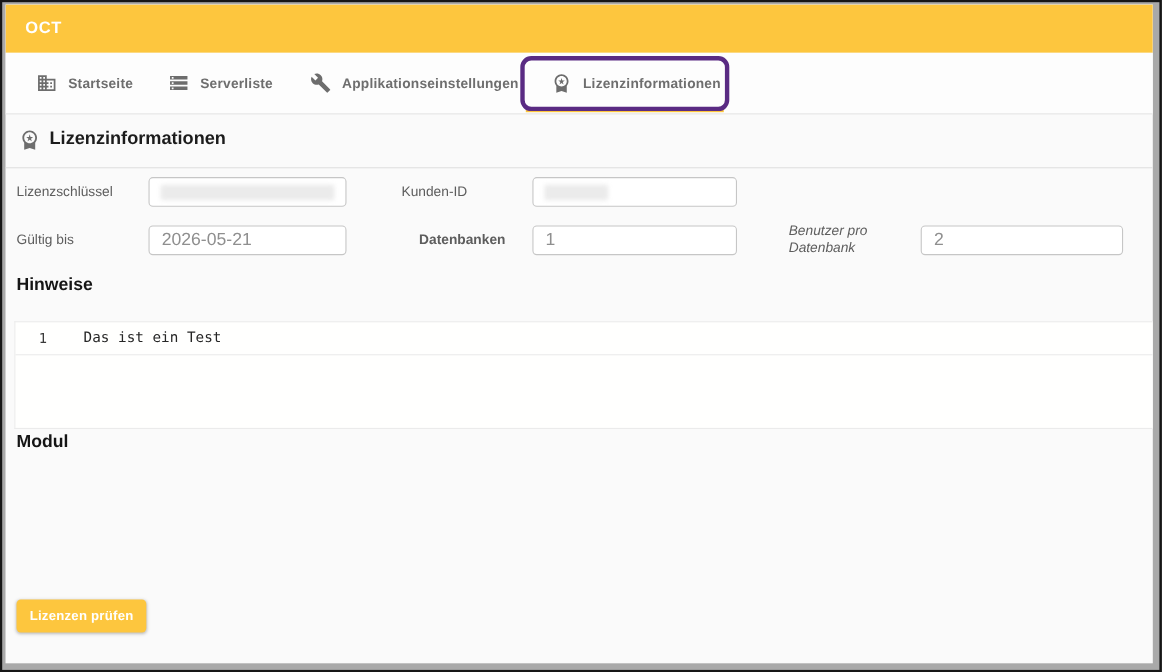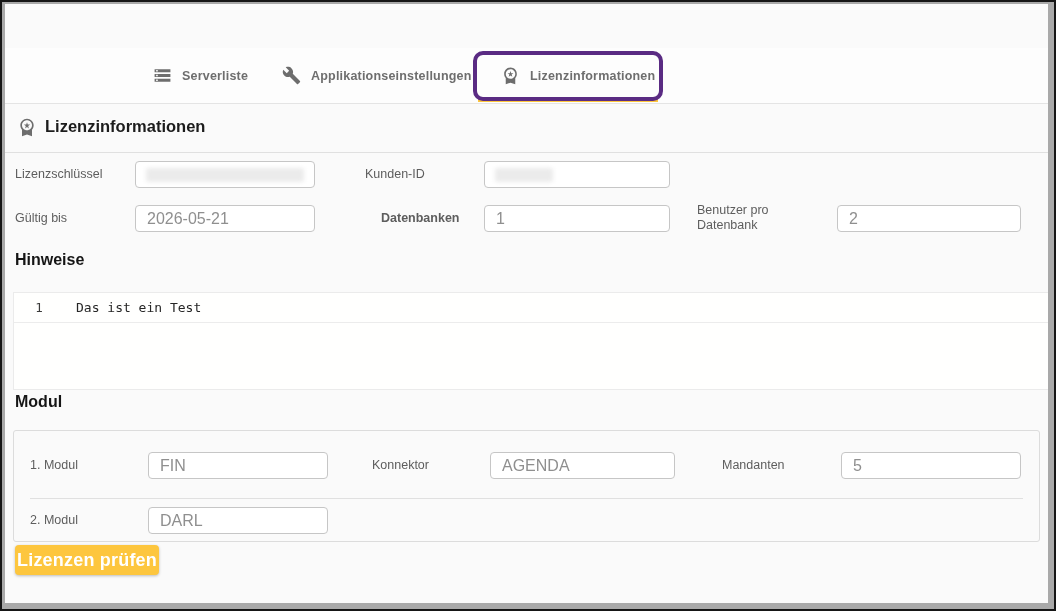--- a/index.html
+++ b/index.html
@@ -38,31 +38,42 @@
   
   .editor{position:absolute;left:8px;right:0;top:188px;height:98px;background:#fffffe;border:1px solid #ebebeb;border-right:none;}
   .ed-gutter{position:absolute;left:0;top:6px;width:50px;text-align:center;font-family:"DejaVu Sans Mono",monospace;font-size:12.5px;color:#3a3a3a;line-height:18px;}
   .ed-text{position:absolute;left:62px;top:6px;font-family:"DejaVu Sans Mono",monospace;font-size:13px;color:#262626;line-height:18px;white-space:pre;}
   .ed-activeline{position:absolute;left:0;right:0;top:29px;height:1px;background:#ececec;}
 
   
   .module-box{position:absolute;left:8px;right:8px;top:326px;height:112px;border:1px solid #dcdcdc;border-radius:3px;}
   .m-divider{position:absolute;left:16px;right:16px;top:67px;height:1px;background:#e0e0e0;}
 
-  .btn{position:absolute;left:10px;top:441px;height:30px;padding:0 2px;background:#fdc63e;border:none;border-radius:4px;color:#fff;font-weight:bold;font-size:18px;letter-spacing:.2px;box-shadow:0 1px 3px rgba(0,0,0,.25);cursor:pointer;}
+  .btn{position:absolute;left:10px;top:441px;height:30px;padding:0 12px;background:#fdc63e;border:none;border-radius:4px;color:#fff;font-weight:bold;font-size:12px;letter-spacing:.2px;box-shadow:0 1px 3px rgba(0,0,0,.25);cursor:pointer;}
 </style>
 </head>
 <body>
 
 <div class="frame">
   <div class="bezel">
     <div class="screen">
 
+      <header class="appbar">
+        <span class="title">OCT</span>
+      </header>
 
       <nav class="tabbar">
+        <div class="tab" style="left:28px">
+          <span class="ticon">
+            <svg viewBox="0 0 24 24">
+                <path d="M12 7V3H2v18h20V7H12zM6 19H4v-2h2v2zm0-4H4v-2h2v2zm0-4H4V9h2v2zm0-4H4V5h2v2zm4 12H8v-2h2v2zm0-4H8v-2h2v2zm0-4H8V9h2v2zm0-4H8V5h2v2zm10 12h-8v-2h2v-2h-2v-2h2v-2h-2V9h8v10zm-2-8h-2v2h2v-2zm0 4h-2v2h2v-2z"></path>
+              </svg>
+          </span>
+          <span class="tlabel">Startseite</span>
+        </div>
         <div class="tab" style="left:277px">
           <span class="ticon">
             <svg viewBox="0 0 24 24">
                 <path d="M22.7 19l-9.1-9.1c.9-2.3.4-5-1.5-6.9-2-2-5-2.4-7.4-1.3L9 6 6 9 1.6 4.7C.4 7.1.9 10.1 2.9 12.1c1.9 1.9 4.6 2.4 6.9 1.5l9.1 9.1c.4.4 1 .4 1.4 0l2.3-2.3c.5-.4.5-1.1.1-1.4z"></path>
               </svg>
           </span>
           <span class="tlabel">Applikationseinstellungen</span>
         </div>
         <div class="tab" style="left:148px">
           <span class="ticon">
@@ -100,41 +111,30 @@
         </div>
         <span class="lbl" style="left:360px;top:57px;">Kunden-ID</span>
         <div class="inp" style="left:479px;top:57px;width:186px;">
           <span class="redact" style="width:58px;"></span>
         </div>
 
         <span class="lbl" style="left:10px;top:101px;">Gültig bis</span>
         <input class="inp" style="left: 130px; top: 101px; width: 180px;" readonly="" value="2026-05-21">
         <span class="lbl" style="left:376px;top:101px;font-weight:bold;">Datenbanken</span>
         <input class="inp" style="left: 479px; top: 101px; width: 186px;" readonly="" value="1">
-        <span class="lbl2" style="left:692px;top:99px;width:85px;">Benutzer pro Datenbank</span>
+        <span class="lbl2" style="left:712px;top:99px;width:85px;font-style:italic;">Benutzer pro Datenbank</span>
         <input class="inp" style="left: 832px; top: 101px; width: 184px;" readonly="" value="2">
 
         <h2 class="sec-h" style="top:147px;margin:0;">Hinweise</h2>
         <div class="editor">
           <span class="ed-gutter">1</span>
           <span class="ed-text">Das ist ein Test</span>
           <div class="ed-activeline"></div>
         </div>
 
         <h2 class="sec-h" style="top:289px;margin:0;">Modul</h2>
-        <div class="module-box">
-          <span class="lbl" style="left:16px;top:21px;">1. Modul</span>
-          <input class="inp" style="left: 134px; top: 21px; width: 180px;" readonly="" value="FIN">
-          <span class="lbl" style="left:358px;top:21px;">Konnektor</span>
-          <input class="inp" style="left: 476px; top: 21px; width: 185px;" readonly="" value="AGENDA">
-          <span class="lbl" style="left:708px;top:21px;">Mandanten</span>
-          <input class="inp" style="left: 827px; top: 21px; width: 180px;" readonly="" value="5">
-          <div class="m-divider"></div>
-          <span class="lbl" style="left:16px;top:76px;">2. Modul</span>
-          <input class="inp" style="left: 134px; top: 76px; width: 180px;" readonly="" value="DARL">
-        </div>
 
         <button class="btn">Lizenzen prüfen</button>
 
       </main>
     </div>
   </div>
 </div>
 
 </body></html>

